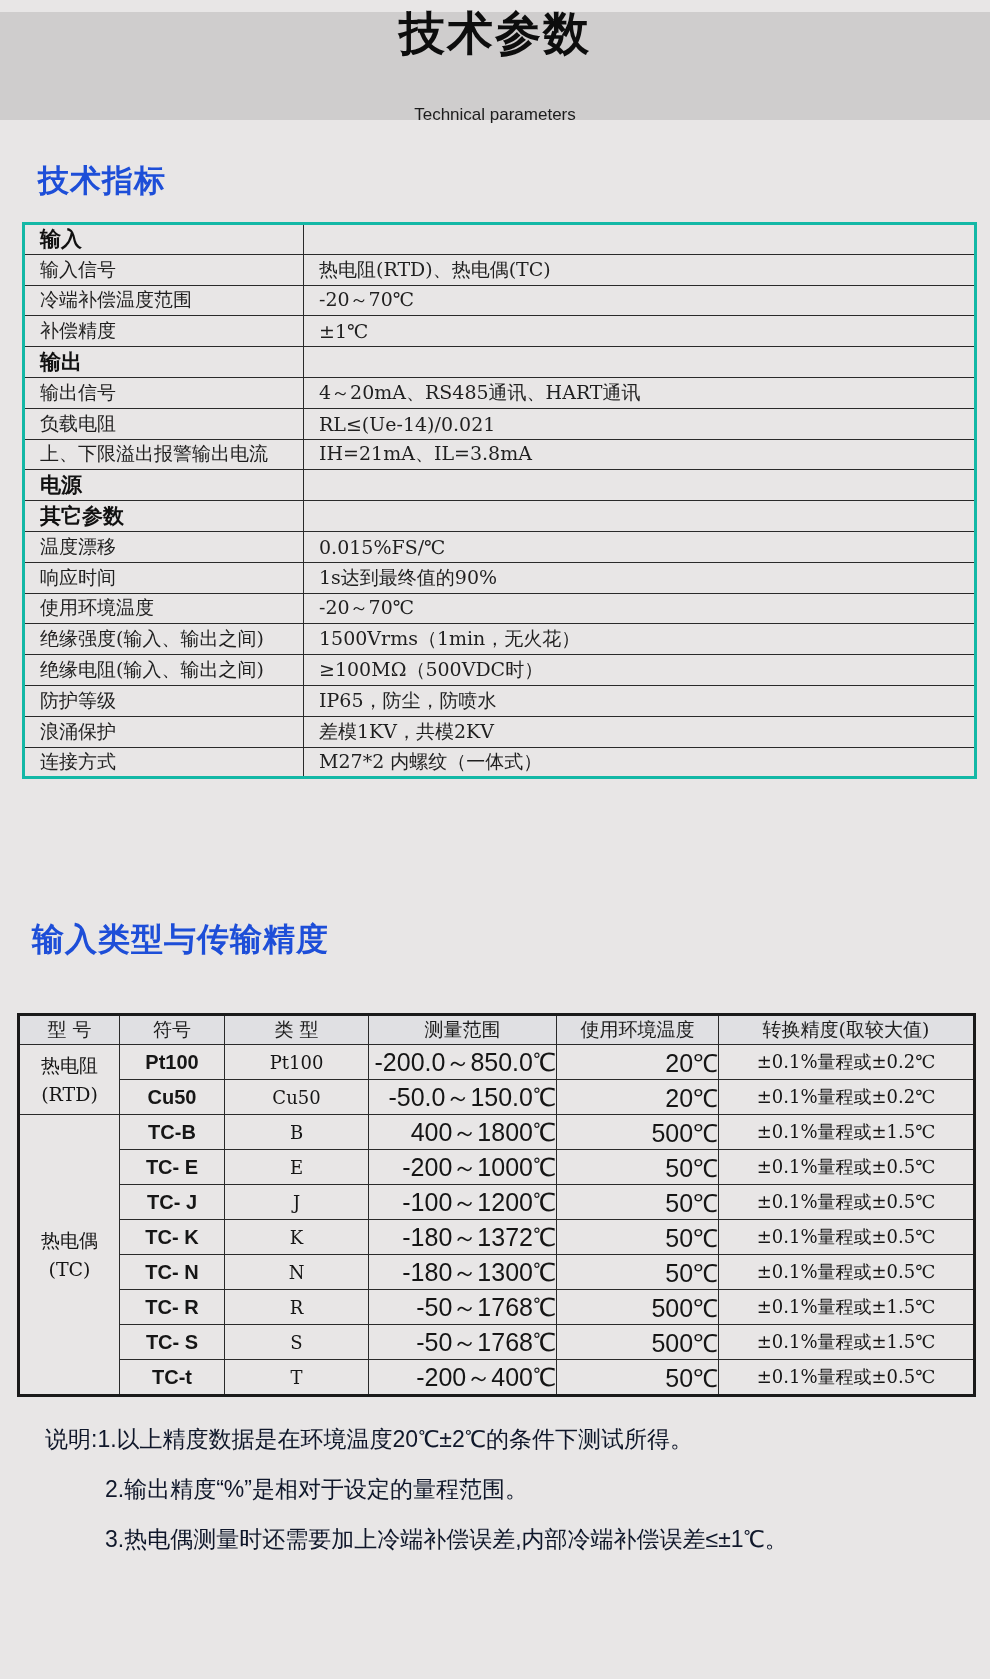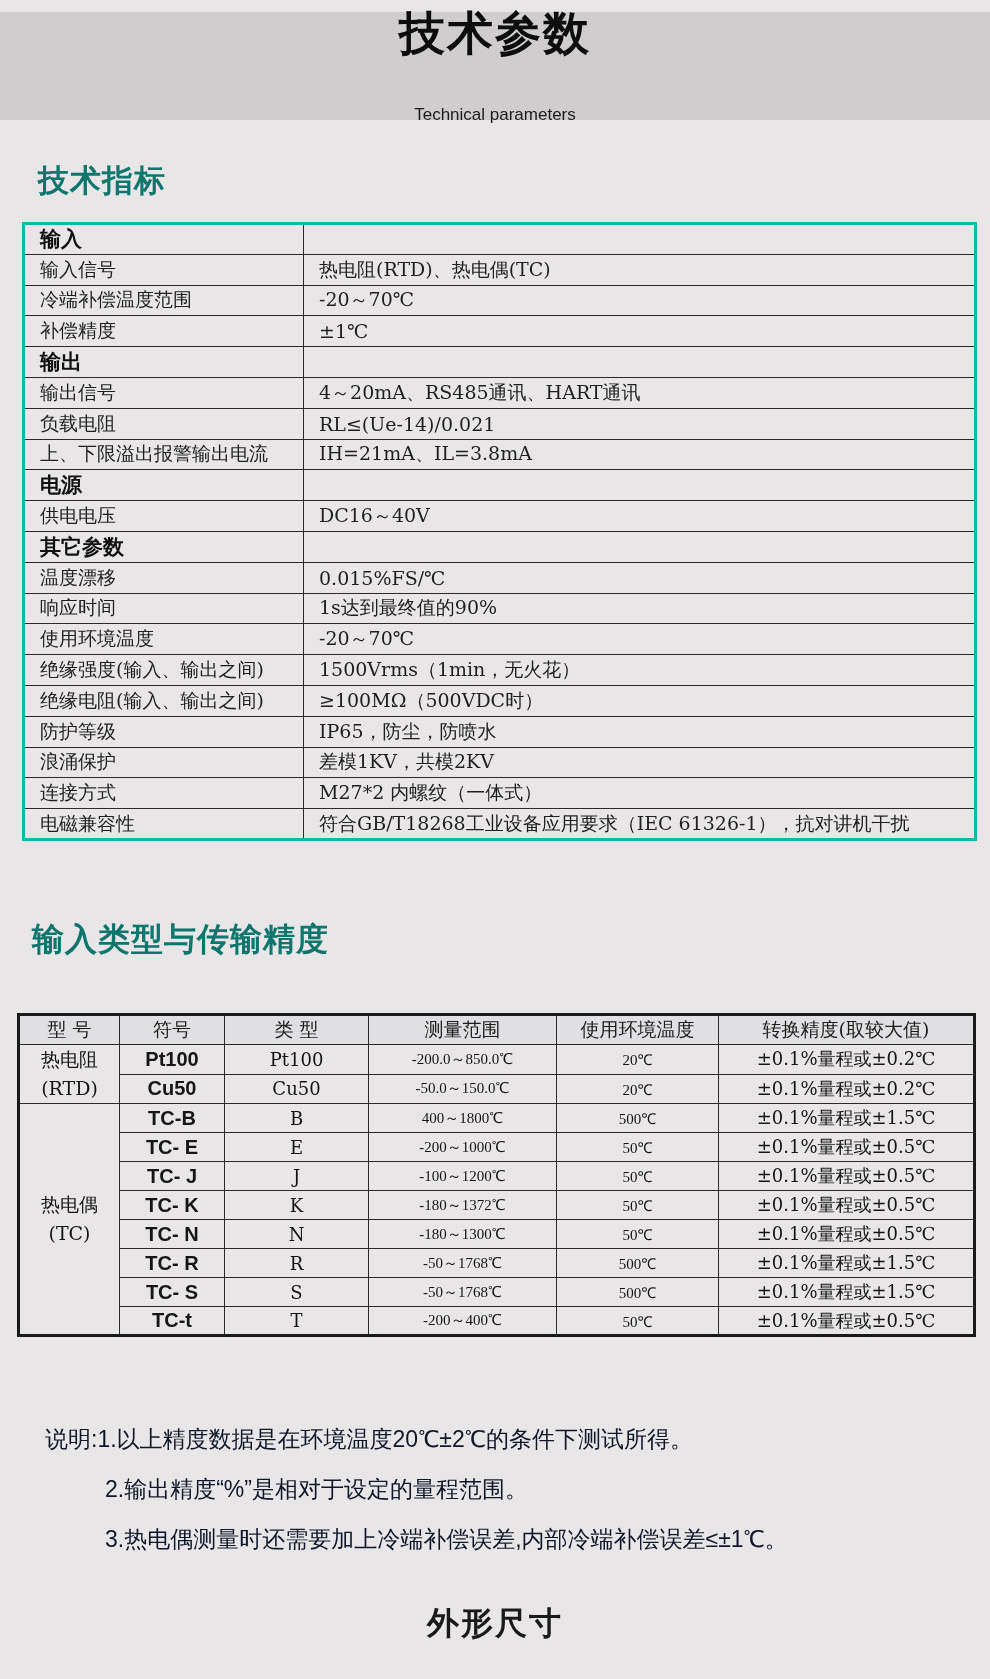--- a/index.html
+++ b/index.html
@@ -6,21 +6,21 @@
   body{font-family:"Liberation Sans",sans-serif;background:#e8e6e6;}
   .page{position:relative;width:990px;height:1679px;background:#e8e6e6;overflow:hidden;color:#151515;}
 
   .edge-artifact{position:absolute;left:0;top:18px;width:3px;height:14px;background:#4a4a4a;}
 
   .band{position:absolute;left:0;top:12px;width:990px;height:108px;background:#cfcdcd;
         display:flex;flex-direction:column;align-items:center;justify-content:center;gap:44px;}
   .band h1{margin:0;font-size:46px;line-height:52px;font-weight:700;color:#0d0d0d;letter-spacing:2px;}
   .band .sub{font-size:17px;line-height:20px;color:#1c1c1c;margin-top:2px;font-stretch:condensed;}
 
-  .sec-title{position:absolute;font-weight:600;color:#0f766e;letter-spacing:1px;}
+  .sec-title{position:absolute;font-weight:600;color:#1d4ed8;letter-spacing:1px;}
   .sec1{left:38px;top:160px;font-size:31px;}
   .sec2{left:32px;top:918px;font-size:32px;}
   .footer-title{position:absolute;left:0;top:1602px;width:990px;text-align:center;
                 font-size:32px;font-weight:600;color:#1a1a1a;letter-spacing:2px;}
 
   table{border-collapse:collapse;table-layout:fixed;}
   .spec{position:absolute;left:22px;top:222px;width:952px;border:3px solid #14b8a6;}
   .spec td{border:1.5px solid #2a2a2a;padding:0 0 0 15px;vertical-align:middle;overflow:visible;white-space:nowrap;}
   .spec tr{height:30.8px;}
   .spec td.label{font-family:"DejaVu Serif","Liberation Serif",serif;font-size:19px;color:#1f1f1f;}
@@ -28,21 +28,21 @@
   .spec td.value{font-family:"DejaVu Serif","Liberation Serif",serif;font-size:19px;color:#1f1f1f;}
 
   .acc{position:absolute;left:17px;top:1013px;width:956px;border:3px solid #1a1a1a;}
   .acc th,.acc td{border:1.5px solid #2a2a2a;text-align:center;vertical-align:middle;padding:0;white-space:nowrap;}
   .acc thead tr{height:30px;}
   .acc tbody tr{height:29px;}
   .acc th{background:#e0e0e3;font-family:"DejaVu Serif","Liberation Serif",serif;font-weight:400;font-size:19px;color:#1c1c1c;}
   .acc td.model{font-family:"DejaVu Serif","Liberation Serif",serif;font-size:19px;line-height:29px;}
   .acc td.symbol{font-family:"Liberation Sans",sans-serif;font-weight:700;font-size:20px;color:#161616;}
   .acc td.type{font-family:"DejaVu Serif","Liberation Serif",serif;font-size:18px;}
-  .acc td.range,.acc td.minrange{font-family:Liberation Serif, serif;font-size:15px;}
+  .acc td.range,.acc td.minrange{font-family:Liberation Sans, sans-serif;font-size:25px;text-align:right;}
   .acc td.accuracy{font-family:"DejaVu Serif","Liberation Serif",serif;font-size:18px;}
 
   .notes{position:absolute;left:45px;top:1414px;width:920px;font-size:23px;line-height:50px;color:#0f172a;}
   .note-line{white-space:nowrap;}
   .note-line.indent{padding-left:60px;}
 </style>
 </head>
 <body>
 
 <div class="page">
@@ -92,24 +92,20 @@
         </tr>
         <tr>
           <td class="label">上、下限溢出报警输出电流</td>
           <td class="value">IH=21mA、IL=3.8mA</td>
         </tr>
         <tr>
           <td class="label section">电源</td>
           <td class="value"></td>
         </tr>
         <tr>
-          <td class="label">供电电压</td>
-          <td class="value">DC16～40V</td>
-        </tr>
-        <tr>
           <td class="label section">其它参数</td>
           <td class="value"></td>
         </tr>
         <tr>
           <td class="label">温度漂移</td>
           <td class="value">0.015%FS/℃</td>
         </tr>
         <tr>
           <td class="label">响应时间</td>
           <td class="value">1s达到最终值的90%</td>
@@ -130,24 +126,20 @@
           <td class="label">防护等级</td>
           <td class="value">IP65，防尘，防喷水</td>
         </tr>
         <tr>
           <td class="label">浪涌保护</td>
           <td class="value">差模1KV，共模2KV</td>
         </tr>
         <tr>
           <td class="label">连接方式</td>
           <td class="value">M27*2 内螺纹（一体式）</td>
-        </tr>
-        <tr>
-          <td class="label">电磁兼容性</td>
-          <td class="value">符合GB/T18268工业设备应用要求（IEC 61326-1），抗对讲机干扰</td>
         </tr>
       </tbody>
   </table>
 
   <div class="sec-title sec2">输入类型与传输精度</div>
 
   <table class="acc">
     <colgroup>
       <col style="width:101px">
         <col style="width:105px">
@@ -247,15 +239,14 @@
         </tr>
       </tbody>
   </table>
 
   <div class="notes">
     <div class="note-line"><span>说明:</span><span>1.以上精度数据是在环境温度20℃±2℃的条件下测试所得。</span></div>
     <div class="note-line indent">2.输出精度“%”是相对于设定的量程范围。</div>
     <div class="note-line indent">3.热电偶测量时还需要加上冷端补偿误差,内部冷端补偿误差≤±1℃。</div>
   </div>
 
-  <div class="footer-title">外形尺寸</div>
 
 </div>
 
 </body></html>

